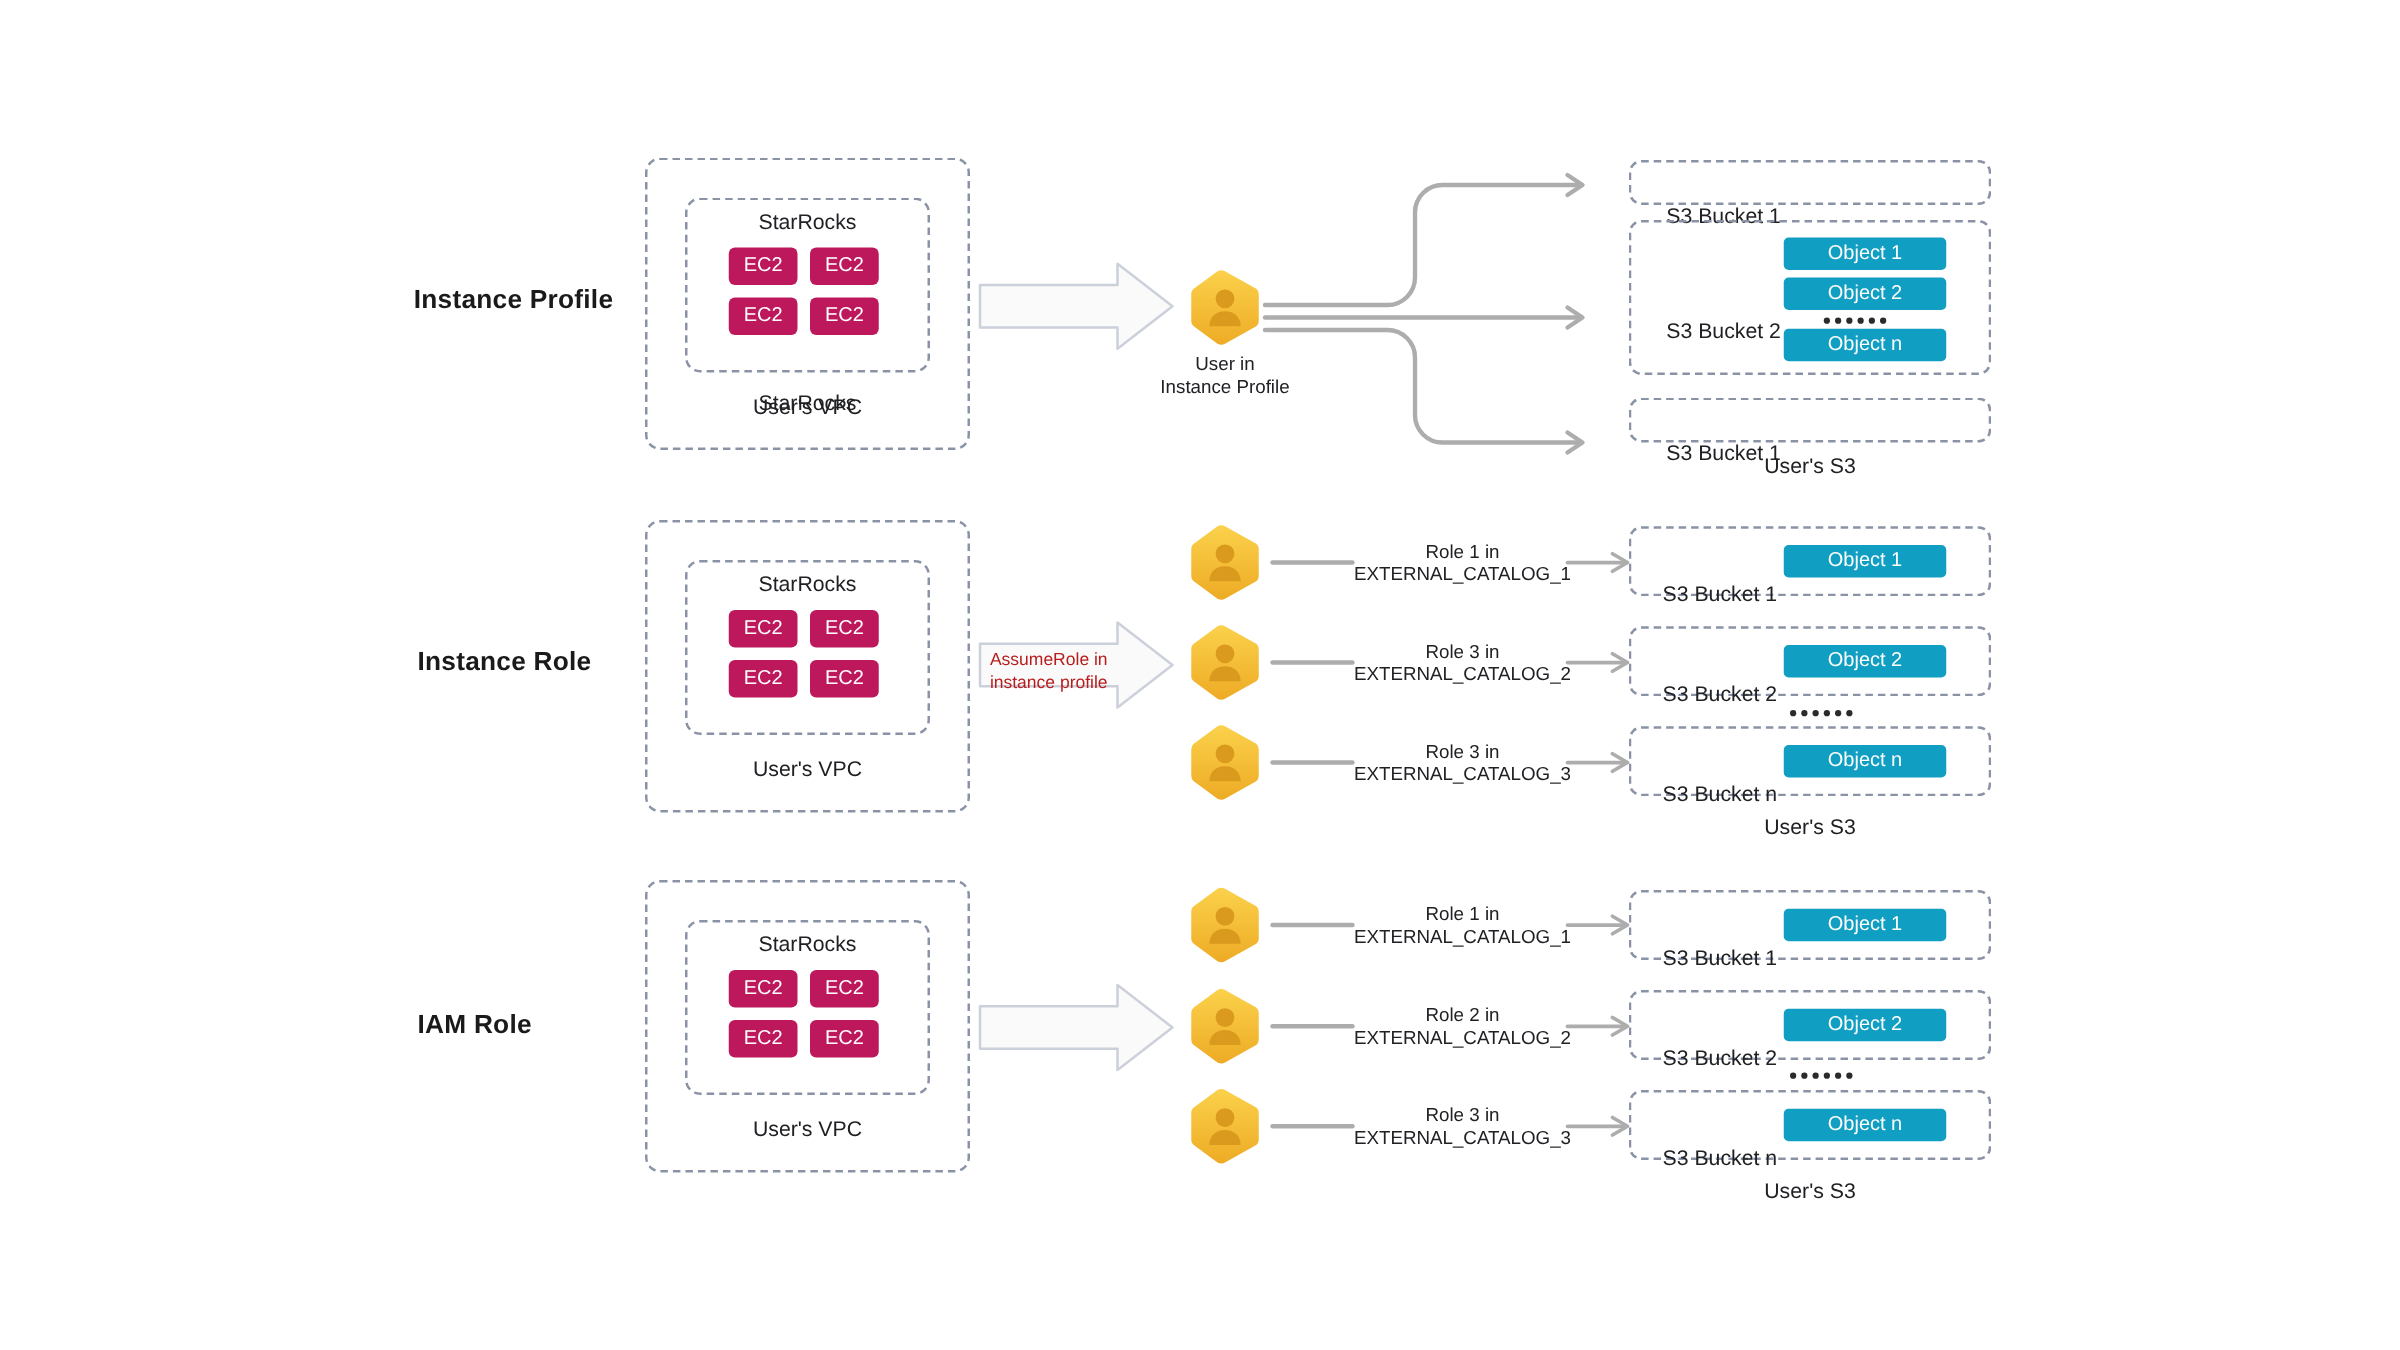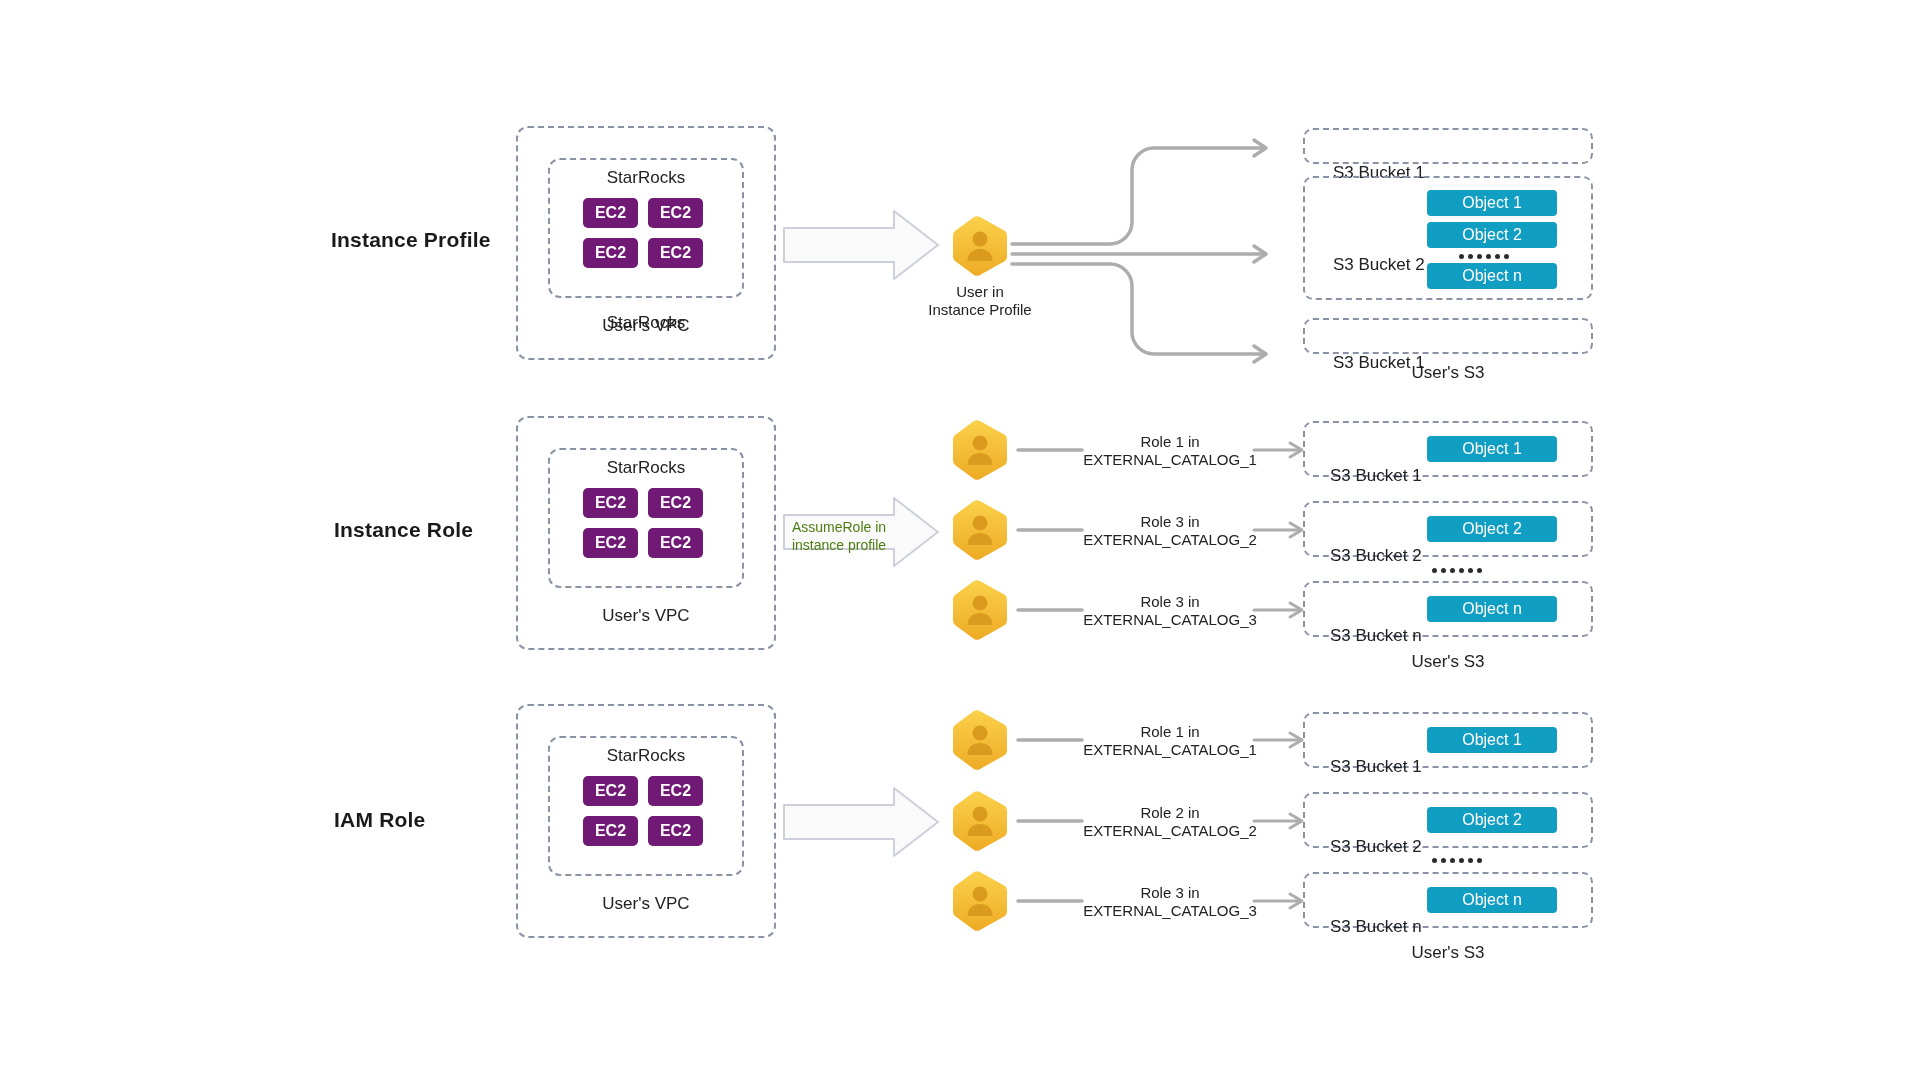--- a/index.html
+++ b/index.html
@@ -45,29 +45,28 @@
   }
   .box-caption {
     font-size: 17px;
     color: #202124;
     text-align: center;
     white-space: nowrap;
   }
 
   
   .ec2 {
-    background: #701a75;
+    background: #be185d;
     color: #ffffff;
     border-radius: 5px;
     font-size: 16px;
     display: flex;
     align-items: center;
     justify-content: center;
     box-sizing: border-box;
-    font-weight: bold;
   }
 
   
   .object-chip {
     background: #109ec2;
     color: #ffffff;
     border-radius: 4px;
     font-size: 16px;
     display: flex;
     align-items: center;
@@ -109,21 +108,21 @@
     font-size: 15px;
     color: #202124;
     text-align: center;
     line-height: 1.35;
     white-space: nowrap;
   }
 
   
   .block-arrow-text {
     font-size: 14px;
-    color: #4d7c0f;
+    color: #b91c1c;
     text-align: center;
     line-height: 1.35;
     white-space: nowrap;
   }
 
   .s3-caption {
     font-size: 17px;
     color: #202124;
     text-align: center;
     white-space: nowrap;

